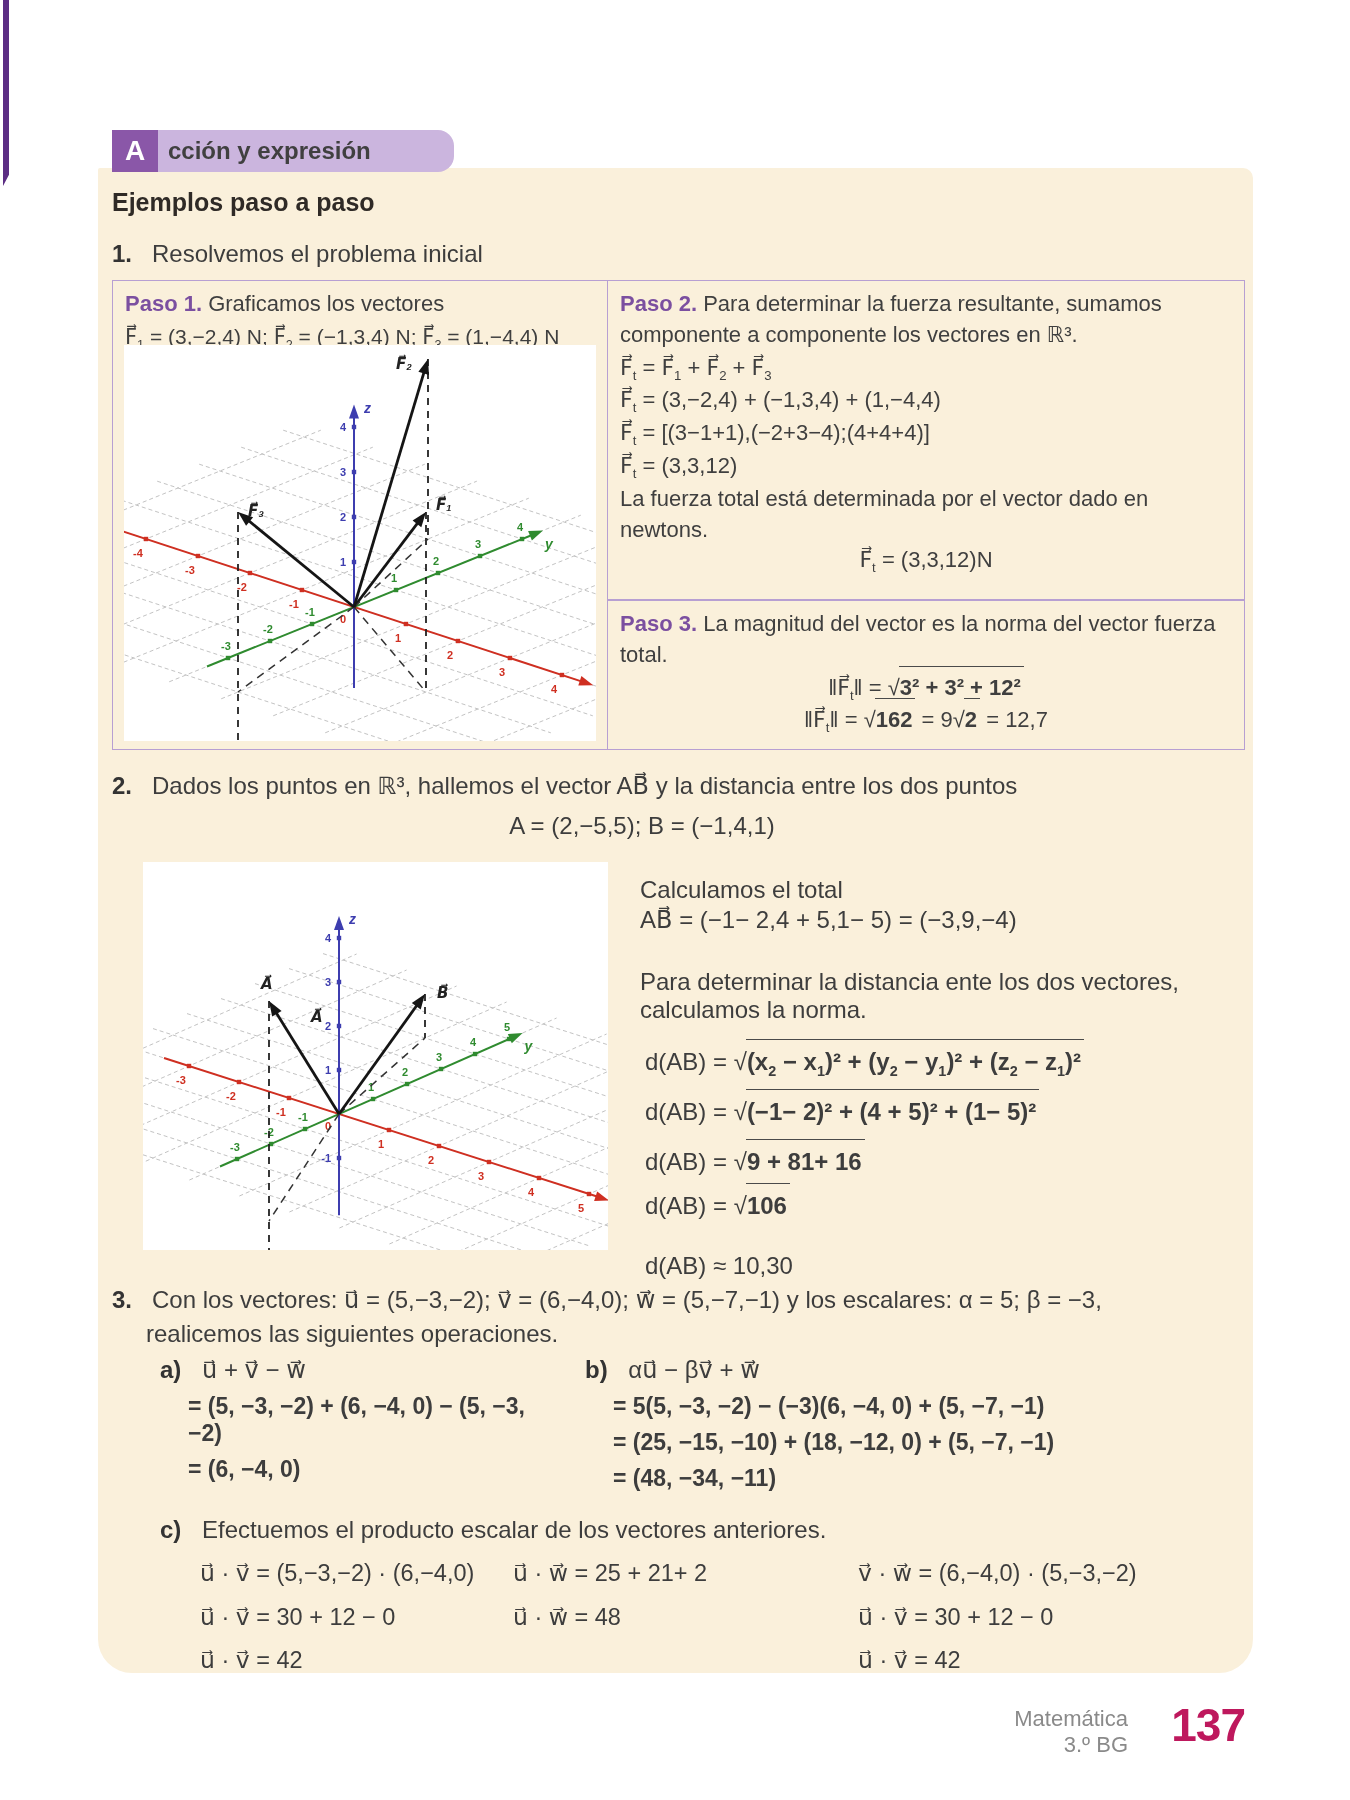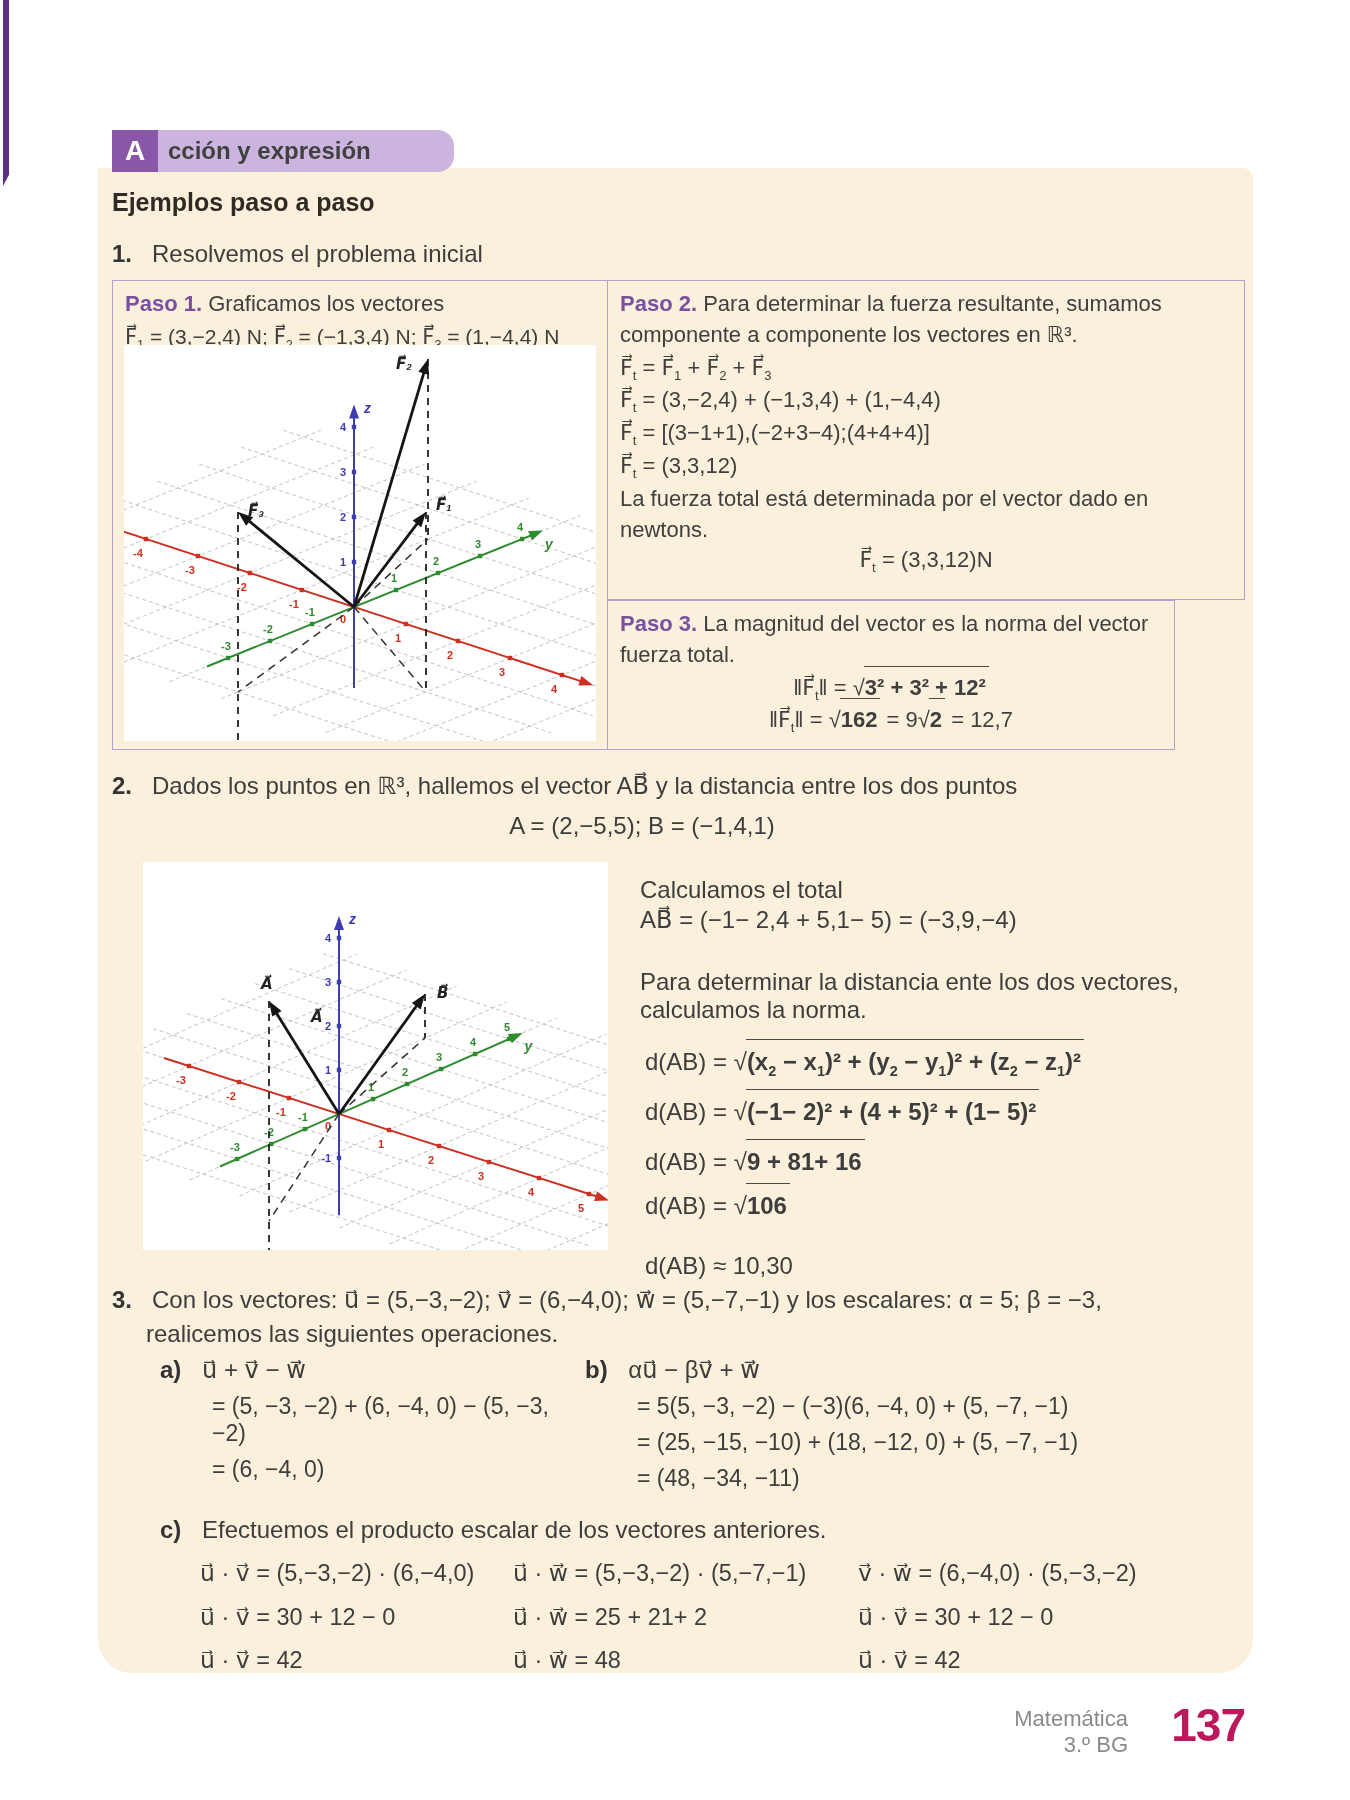--- a/index.html
+++ b/index.html
@@ -23,21 +23,21 @@
   .paso-label{color:#7b4fa0;font-weight:bold;text-align:right;}
   .fline{margin:2px 0;}
   .centered{text-align:center;}
   .figbg{position:absolute;background:#ffffff;}
   svg{display:block;}
   svg text{font-family:"Liberation Sans","DejaVu Sans",sans-serif;}
   .m sub{font-size:0.6em;line-height:0;}
   .rad{border-top:1.7px solid #4a4a4a;padding:8px 3px 0 1px;font-weight:bold;}
   .sq{letter-spacing:-1px;}
   .op-label{font-weight:bold;color:#333;margin-right:14px;}
-  .op-lines{margin-left:52px;}
+  .op-lines{margin-left:28px;font-weight:bold;}
   .op-line{margin-top:9px;font-size:23px;}
   .c-col{position:absolute;font-size:23.5px;line-height:1.86;}
   .footer-text{position:absolute;right:222px;top:1706px;text-align:right;color:#8a8a8a;font-size:22px;line-height:1.2;}
   .page-number{position:absolute;right:105px;top:1698px;color:#be185d;font-size:46px;font-weight:bold;letter-spacing:-1px;}
 </style>
 </head>
 <body>
 
 <div class="page">
 
@@ -159,21 +159,21 @@
       <span>Para determinar la fuerza resultante, sumamos componente a componente los vectores en ℝ³.</span>
     </div>
     <div class="m fline">F⃗<sub>t</sub> = F⃗<sub>1</sub> + F⃗<sub>2</sub> + F⃗<sub>3</sub></div>
     <div class="m fline">F⃗<sub>t</sub> = (3,−2,4) + (−1,3,4) + (1,−4,4)</div>
     <div class="m fline">F⃗<sub>t</sub> = [(3−1+1),(−2+3−4);(4+4+4)]</div>
     <div class="m fline">F⃗<sub>t</sub> = (3,3,12)</div>
     <div>La fuerza total está determinada por el vector dado en newtons.</div>
     <div class="m centered">F⃗<sub>t</sub> = (3,3,12)N</div>
   </div>
 
-  <div class="box" style="left:607px;top:600px;width:568px;height:150px;">
+  <div class="box" style="left:607px;top:600px;width:638px;height:150px;">
     <div>
       <span class="paso-label">Paso 3.</span>
       <span>La magnitud del vector es la norma del vector fuerza total.</span>
     </div>
     <div class="m centered fline">‖F⃗<sub>t</sub>‖ = <span class="sq">√</span><span class="rad">3² + 3² + 12²</span></div>
     <div class="m centered fline">‖F⃗<sub>t</sub>‖ = <span class="sq">√</span><span class="rad">162</span> = 9<span class="sq">√</span><span class="rad">2</span> = 12,7</div>
   </div>
 
   <div class="abs body-line" style="left:112px;top:772px;width:1130px;">
     <span class="num">2.</span>&nbsp;&nbsp;
@@ -310,21 +310,20 @@
     <span class="op-label">c)</span>
     <span>Efectuemos el producto escalar de los vectores anteriores.</span>
   </div>
 
   <div class="c-col" style="left:200px;top:1552px;">
     <div class="m">u⃗ · v⃗ = (5,−3,−2) · (6,−4,0)</div>
     <div class="m">u⃗ · v⃗ = 30 + 12 − 0</div>
     <div class="m">u⃗ · v⃗ = 42</div>
   </div>
   <div class="c-col" style="left:513px;top:1552px;">
-    <div class="m">u⃗ · w⃗ = (5,−3,−2) · (5,−7,−1)</div>
     <div class="m">u⃗ · w⃗ = 25 + 21+ 2</div>
     <div class="m">u⃗ · w⃗ = 48</div>
   </div>
   <div class="c-col" style="left:858px;top:1552px;">
     <div class="m">v⃗ · w⃗ = (6,−4,0) · (5,−3,−2)</div>
     <div class="m">u⃗ · v⃗ = 30 + 12 − 0</div>
     <div class="m">u⃗ · v⃗ = 42</div>
   </div>
 
   <div class="footer-text">

